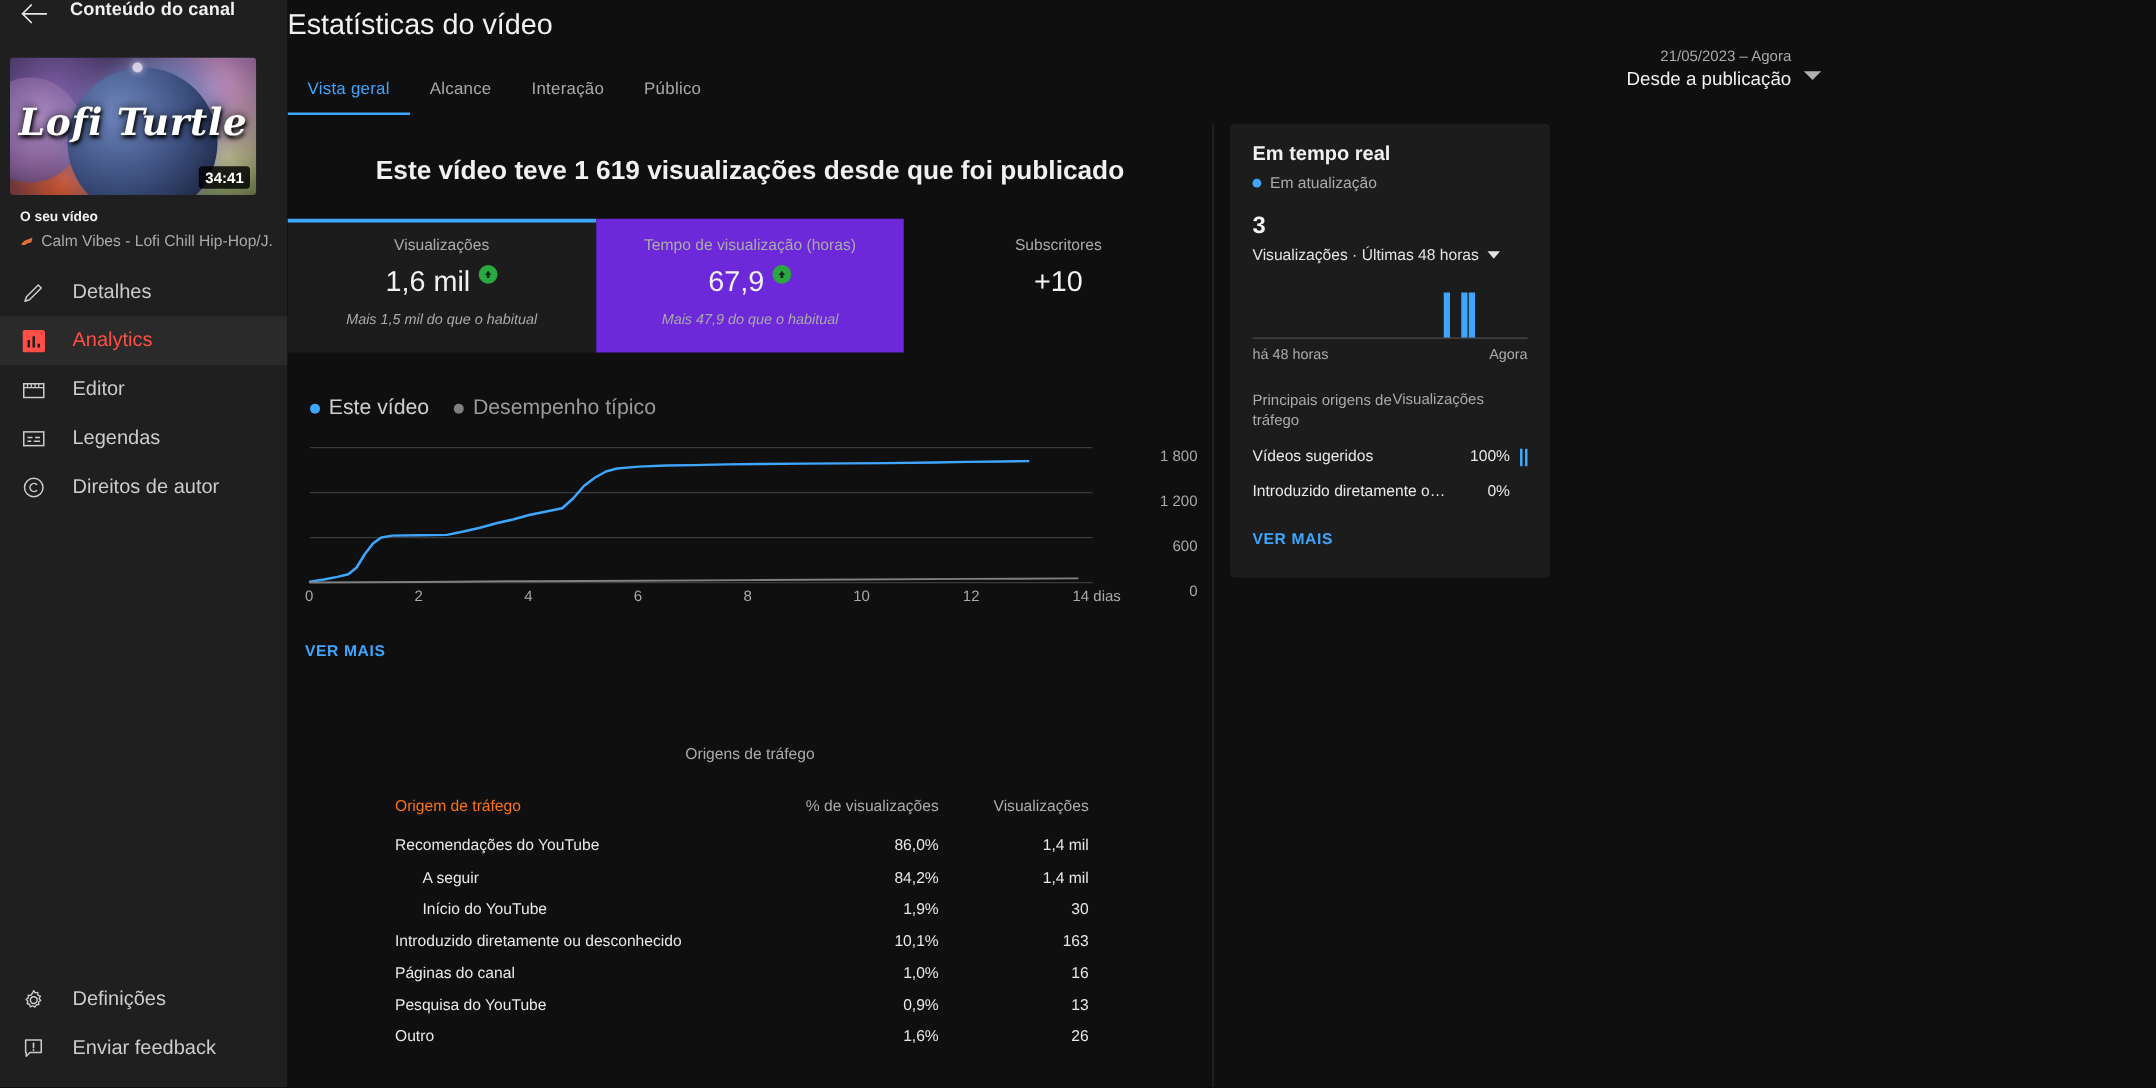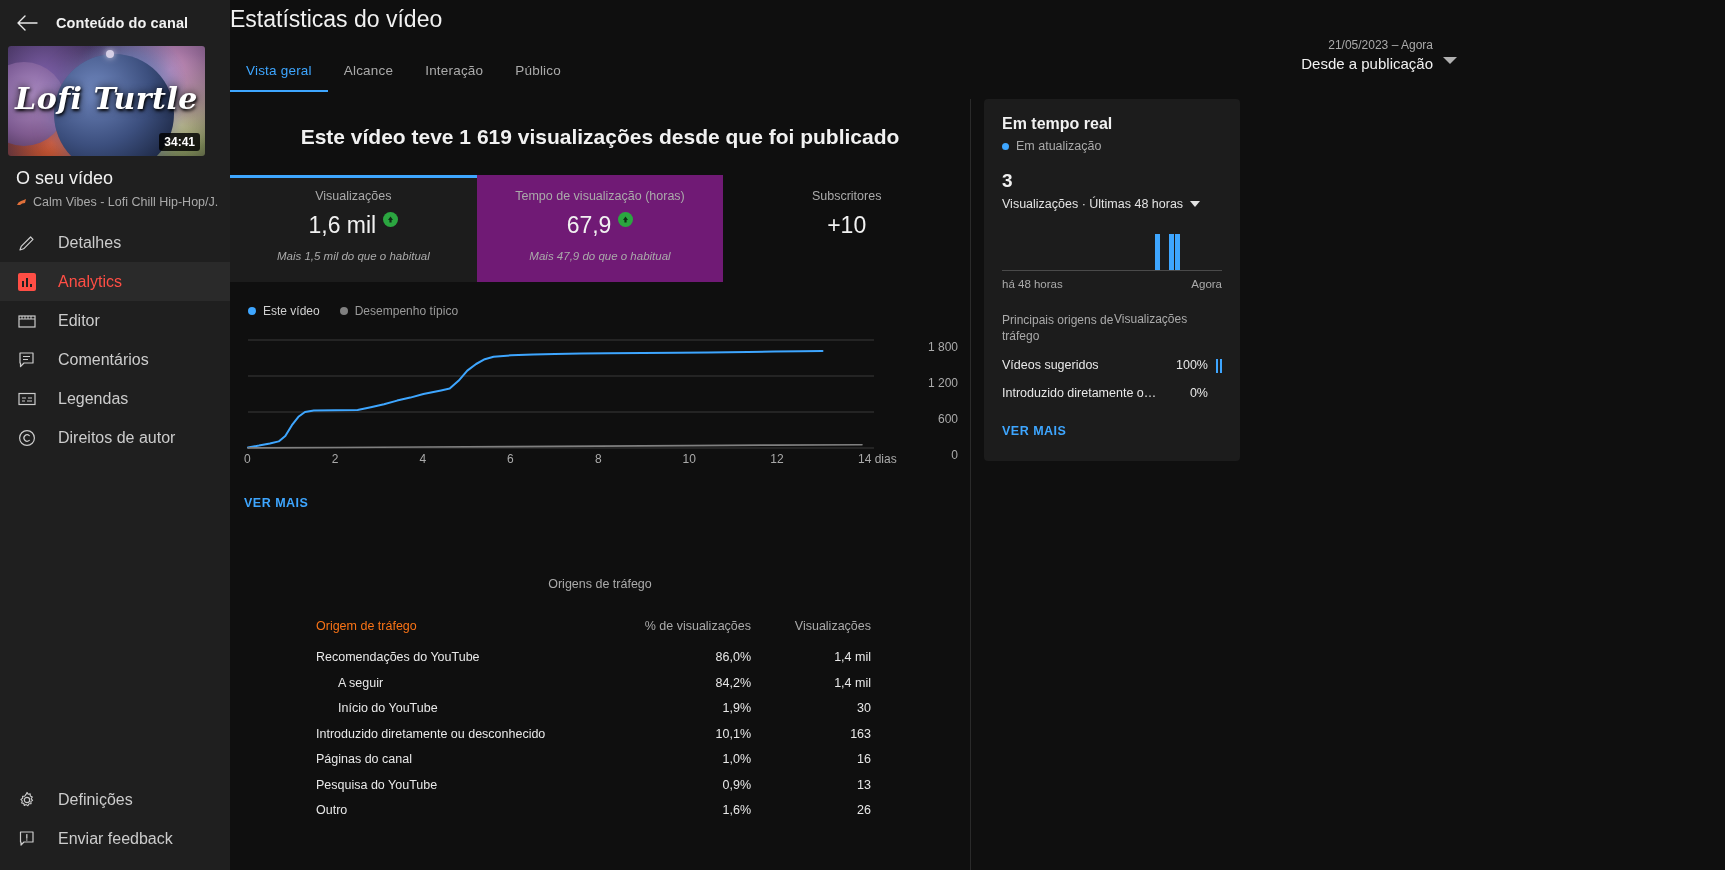--- a/index.html
+++ b/index.html
@@ -14,22 +14,22 @@
 
   
   .sidebar {
     width: 230px; height: 870px;
     background: #1f1f1f;
     flex: 0 0 230px;
     display: flex; flex-direction: column;
     position: relative;
   }
   .sb-header {
-    height: 46px; display: flex; align-items: center;
-    padding: 16px 16px; gap: 18px;
+    height: 46px; display: flex; 
+    padding: 0 16px; gap: 18px;
   }
   .back-arrow { width: 22px; height: 22px; color: #e8e8e8; display:flex; align-items:center; justify-content:center;}
   .sb-header-title { font-size: 14.5px; font-weight: 700; color: #f1f1f1; letter-spacing: .1px;}
   .thumb-wrap {
     margin: 0 8px; width: 197px; height: 110px;
     border-radius: 3px; position: relative; overflow: hidden;
     background:
       radial-gradient(circle at 18% 28%, #7d5fa8 0%, rgba(125,95,168,0) 42%),
       radial-gradient(circle at 62% 34%, #4a6fa8 0%, rgba(74,111,168,0) 40%),
       radial-gradient(circle at 82% 22%, #c98fc0 0%, rgba(201,143,192,0) 45%),
@@ -60,21 +60,21 @@
     text-shadow: 0 0 8px rgba(0,0,0,.85), 1px 2px 3px rgba(0,0,0,.9);
     padding-bottom: 6px;
   }
   .thumb-dur {
     position:absolute; right:5px; bottom:5px;
     background: rgba(0,0,0,.82); color:#fff;
     font-size: 12px; font-weight:600;
     padding: 2px 5px; border-radius: 3px;
   }
   .vid-meta { padding: 12px 12px 0 16px; }
-  .vid-label { font-size: 18px; font-weight: 400; color:#f1f1f1; margin-bottom: 6px;}
+  .vid-label { font-size: 11px; font-weight: 700; color:#f1f1f1; margin-bottom: 6px;}
   .vid-name { font-size: 12.5px; color:#aaa; display:flex; align-items:center; gap:6px;
     white-space:nowrap; overflow:hidden; }
   .vid-dot { width:11px; height:9px; flex:0 0 auto; }
   .menu { margin-top: 14px; }
   .menu-item {
     height: 39px; display:flex; align-items:center; gap:20px;
     padding-left: 16px; cursor:pointer; color:#ccc; font-size:16px;
   }
   .menu-item .mi-icon { width:22px; height:22px; display:flex; align-items:center; justify-content:center; flex:0 0 22px;}
   .menu-item.active { background:#2a2a2a; color:#ff4e45; }
@@ -130,34 +130,34 @@
   
   .cards { display:flex; margin-top: 26px; }
   .card {
     flex:1 1 0; text-align:center; padding: 14px 8px 20px 8px;
     position:relative; cursor:pointer;
   }
   .card.sel { background:#1c1c1c; }
   .card.sel::before {
     content:""; position:absolute; left:0; right:0; top:0; height:3px; background:#3ea6ff;
   }
-  .card.mid { background:#701a75; }
+  .card.mid { background:#6d28d9; }
   .card-label { font-size:12.5px; color:#aaa; }
   .card-val {
     font-size: 23px; color:#f1f1f1; margin-top:9px;
     display:flex; align-items:flex-start; justify-content:center; gap:7px;
   }
   .up-badge {
     width:15px; height:15px; border-radius:50%; background:#2ba640;
     display:inline-flex; align-items:center; justify-content:center;
   }
   .card-sub { font-size:11.5px; color:#aaa; font-style:italic; margin-top:11px; }
 
   
-  .legend { display:flex; gap:20px; margin: 22px 0 0 18px; font-size:12px; color:#d0d0d0;}
+  .legend { display:flex; gap:20px; margin: 34px 0 0 18px; font-size:17px; color:#d0d0d0;}
   .legend span.dot { width:8px; height:8px; border-radius:50%; display:inline-block; margin-right:7px; }
   .legend .l1 .dot { background:#3ea6ff; }
   .legend .l2 { color:#9a9a9a; }
   .legend .l2 .dot { background:#808080; }
   .chart-box { position:relative; margin: 14px 0 0 0; height: 150px; }
   .chart-svg { display:block; }
   .ylabels { position:absolute; right: 12px; top: 10px; width: 70px; }
   .ylab { position:absolute; font-size:12px; color:#aaa; right:0; }
   .xlabels { position:relative; height: 22px; margin-left: 0px; }
   .xlab { position:absolute; font-size:12px; color:#aaa; top:0; }
@@ -266,29 +266,20 @@
         <span class="mi-icon">
           <svg width="18" height="16" viewBox="0 0 18 16">
               <rect x="1" y="3" width="16" height="11" stroke="#ccc" stroke-width="1.2" fill="none"></rect>
               <path d="M1 6 H17" stroke="#ccc" stroke-width="1"></path>
               <path d="M4 3 V6 M7 3 V6 M10 3 V6 M13 3 V6" stroke="#ccc" stroke-width="1"></path>
             </svg>
         </span>
         <span class="mi-label">Editor</span>
       </div>
 
-      <div class="menu-item">
-        <span class="mi-icon">
-          <svg width="18" height="18" viewBox="0 0 18 18">
-              <path d="M2 2 H15 V12 H6 L2.5 15.5 V12 H2 Z" stroke="#ccc" stroke-width="1.2" fill="none" stroke-linejoin="round"></path>
-              <path d="M5 5.5 H12 M5 8.5 H10" stroke="#ccc" stroke-width="1.1"></path>
-            </svg>
-        </span>
-        <span class="mi-label">Comentários</span>
-      </div>
 
       <div class="menu-item">
         <span class="mi-icon">
           <svg width="18" height="14" viewBox="0 0 18 14">
               <rect x="1" y="1.5" width="16" height="11" stroke="#ccc" stroke-width="1.2" fill="none"></rect>
               <path d="M4 6 H8 M10 6 H14 M4 9 H7 M9 9 H14" stroke="#ccc" stroke-width="1.2"></path>
             </svg>
         </span>
         <span class="mi-label">Legendas</span>
       </div>

